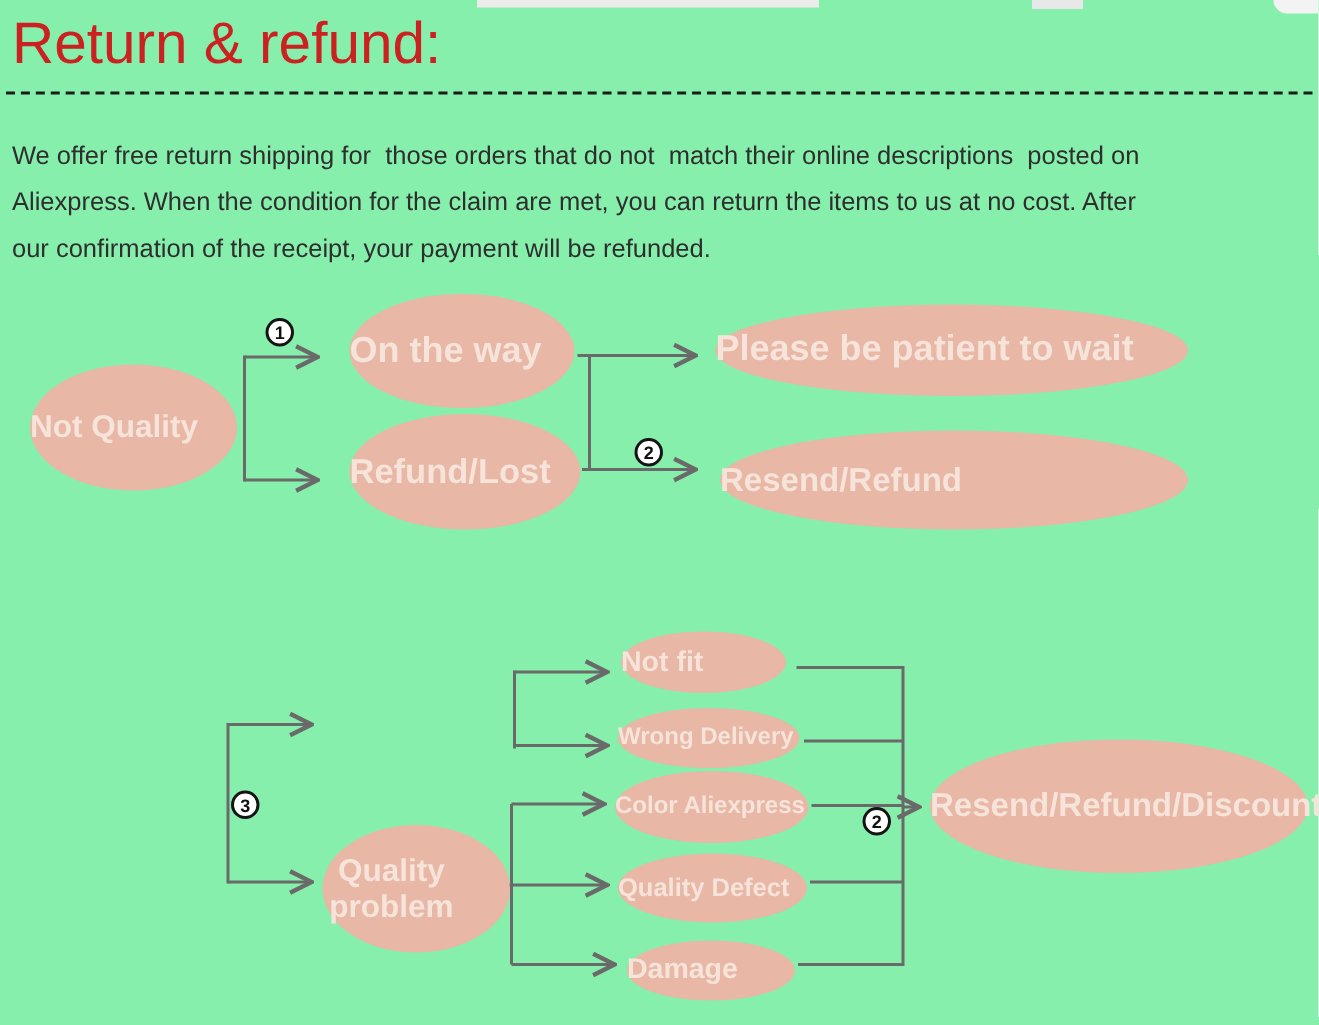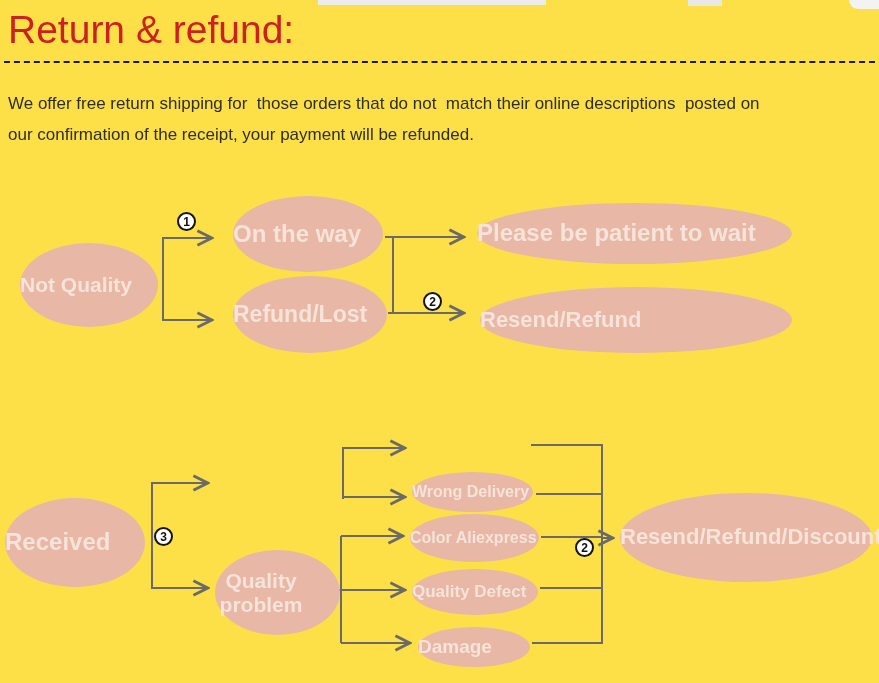--- a/index.html
+++ b/index.html
@@ -1,19 +1,19 @@
 <!DOCTYPE html>
 <html><head>
 <meta charset="utf-8">
 <style>
   html,body{margin:0;padding:0;background:#ffffff;}
   #page{
     position:relative;
     width:879px;height:683px;
-    background:#fde047;
+    background:#86efac;
     overflow:hidden;
     font-family:"Liberation Sans","DejaVu Sans",sans-serif;
   }
   
   .artifact{position:absolute;background:#ececec;}
   .artifact.a1{left:318px;top:0;width:228px;height:5px;}
   .artifact.a2{left:688px;top:0;width:34px;height:6px;background:#e8e8e8;}
   .artifact.a3{left:849px;top:0;width:30px;height:9px;background:#f3f3f3;border-radius:0 0 0 12px;}
 
   .page-title{
@@ -89,20 +89,21 @@
 
   <div class="artifact a1"></div>
   <div class="artifact a2"></div>
   <div class="artifact a3"></div>
 
   <h1 class="page-title">Return &amp; refund:</h1>
   <div class="divider"></div>
 
   <div class="intro">
     <div class="line">We offer free return shipping for  those orders that do not  match their online descriptions  posted on</div>
+    <div class="line">Aliexpress. When the condition for the claim are met, you can return the items to us at no cost. After</div>
     <div class="line">our confirmation of the receipt, your payment will be refunded.</div>
   </div>
 
   <svg class="wires" width="879" height="683" viewBox="0 0 879 683">
     <defs>
       <marker id="arr" viewBox="0 0 10 10" refX="8" refY="5" markerWidth="9" markerHeight="9" orient="auto">
         <path d="M1,1 L9,5 L1,9" fill="none" stroke="#6a6a6a" stroke-width="1.6"></path>
       </marker>
     </defs>
 
@@ -148,25 +149,25 @@
   <div class="node" id="n-please-wait">
     <span class="lbl">Please be patient to wait</span>
   </div>
   <div class="node" id="n-resend-refund">
     <span class="lbl">Resend/Refund</span>
   </div>
 
   <span class="badge" id="badge-1">1</span>
   <span class="badge" id="badge-2a">2</span>
 
-  <div class="node" id="n-received">
-    <span class="lbl">Received</span>
-  </div>
   <div class="node" id="n-quality-problem">
     <span class="lbl">Quality problem</span>
+  </div>
+  <div class="node" id="n-not-fit">
+    <span class="lbl">Not fit</span>
   </div>
   <div class="node" id="n-wrong-delivery">
     <span class="lbl">Wrong Delivery</span>
   </div>
   <div class="node" id="n-color-difference">
     <span class="lbl">Color Aliexpress</span>
   </div>
   <div class="node" id="n-quality-defect">
     <span class="lbl">Quality Defect</span>
   </div>

